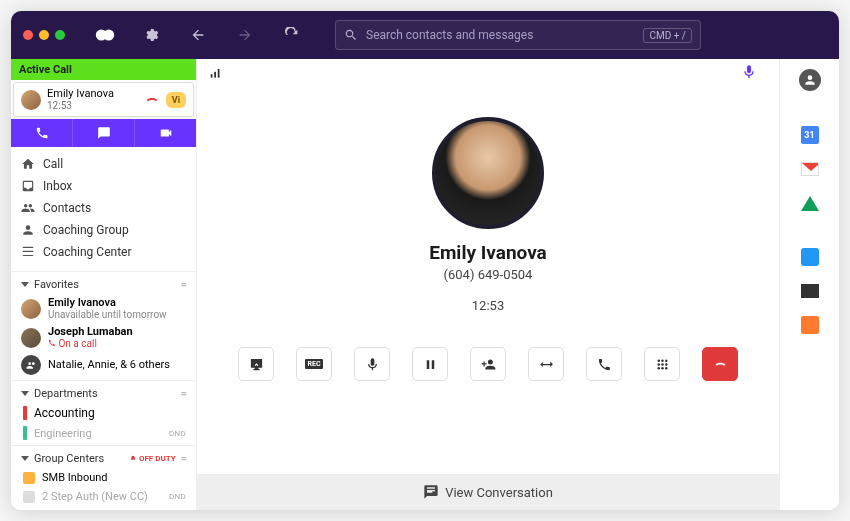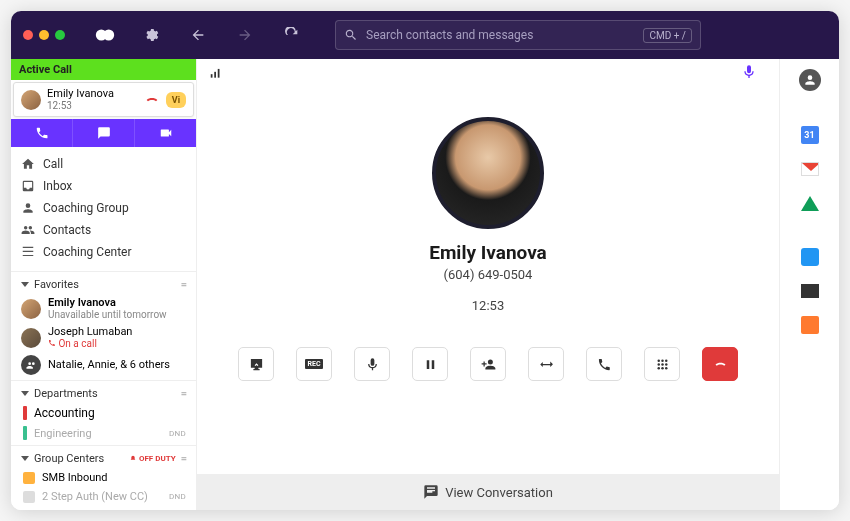--- a/index.html
+++ b/index.html
@@ -167,29 +167,29 @@
             <span>Call</span>
           </div>
         <div class="sitem">
             <svg viewBox="0 0 24 24">
               <path d="M19 3H5a2 2 0 00-2 2v14a2 2 0 002 2h14a2 2 0 002-2V5a2 2 0 00-2-2zm0 12h-4a3 3 0 01-6 0H5V5h14v10z"></path>
             </svg>
             <span>Inbox</span>
           </div>
         <div class="sitem">
             <svg viewBox="0 0 24 24">
+              <path d="M16 11a3 3 0 100-6 3 3 0 000 6zm-8 0a3 3 0 100-6 3 3 0 000 6zm0 2c-2.3 0-7 1.2-7 3.5V19h14v-2.5C15 14.2 10.3 13 8 13zm8 0c-.3 0-.6 0-1 .1 1.2.9 2 2 2 3.4V19h6v-2.5c0-2.3-4.7-3.5-7-3.5z"></path>
+            </svg>
+            <span>Contacts</span>
+          </div>
+        <div class="sitem">
+            <svg viewBox="0 0 24 24">
               <path d="M12 12a4 4 0 100-8 4 4 0 000 8zm0 2c-2.7 0-8 1.3-8 4v2h16v-2c0-2.7-5.3-4-8-4z"></path>
             </svg>
             <span>Coaching Group</span>
-          </div>
-        <div class="sitem">
-            <svg viewBox="0 0 24 24">
-              <path d="M16 11a3 3 0 100-6 3 3 0 000 6zm-8 0a3 3 0 100-6 3 3 0 000 6zm0 2c-2.3 0-7 1.2-7 3.5V19h14v-2.5C15 14.2 10.3 13 8 13zm8 0c-.3 0-.6 0-1 .1 1.2.9 2 2 2 3.4V19h6v-2.5c0-2.3-4.7-3.5-7-3.5z"></path>
-            </svg>
-            <span>Contacts</span>
           </div>
         <div class="sitem">
             <svg viewBox="0 0 24 24">
               <path d="M3 17h18v2H3zm0-7h18v2H3zm0-7h18v2H3z"></path>
             </svg>
             <span>Coaching Center</span>
           </div>
       </div>
       <div class="shdr">
           <span class="tri"></span>
@@ -199,21 +199,21 @@
       <div class="fav">
           <div class="smav"></div>
           <div class="txt">
             <div class="n">Emily Ivanova</div>
             <div class="s">Unavailable until tomorrow</div>
           </div>
         </div>
       <div class="fav">
           <div class="smav" style="background:linear-gradient(135deg,#8b7355,#5a4a3a)"></div>
           <div class="txt">
-            <div class="n" style="font-weight:400">Joseph Lumaban</div>
+            <div class="n" style="font-weight:700">Joseph Lumaban</div>
             <div class="s red"><svg viewBox="0 0 24 24" width="8" height="8" fill="#e03a3a" style="display:inline">
                 <path d="M6.6 10.8a15 15 0 006.6 6.6l2.2-2.2 5 1V20c0 .5-.4 1-1 1C10.6 21 3 13.4 3 4c0-.5.4-1 1-1h3.5l1 5-2 2z"></path>
               </svg> <span>On a call</span></div>
           </div>
         </div>
       <div class="fav">
           <div class="smav" style="background:#444;display:flex;align-items:center;justify-content:center">
             <svg viewBox="0 0 24 24" width="11" height="11" fill="#fff">
               <path d="M16 11a3 3 0 100-6 3 3 0 000 6zm-8 0a3 3 0 100-6 3 3 0 000 6zm0 2c-2.3 0-7 1.2-7 3.5V19h14v-2.5C15 14.2 10.3 13 8 13z"></path>
             </svg>

